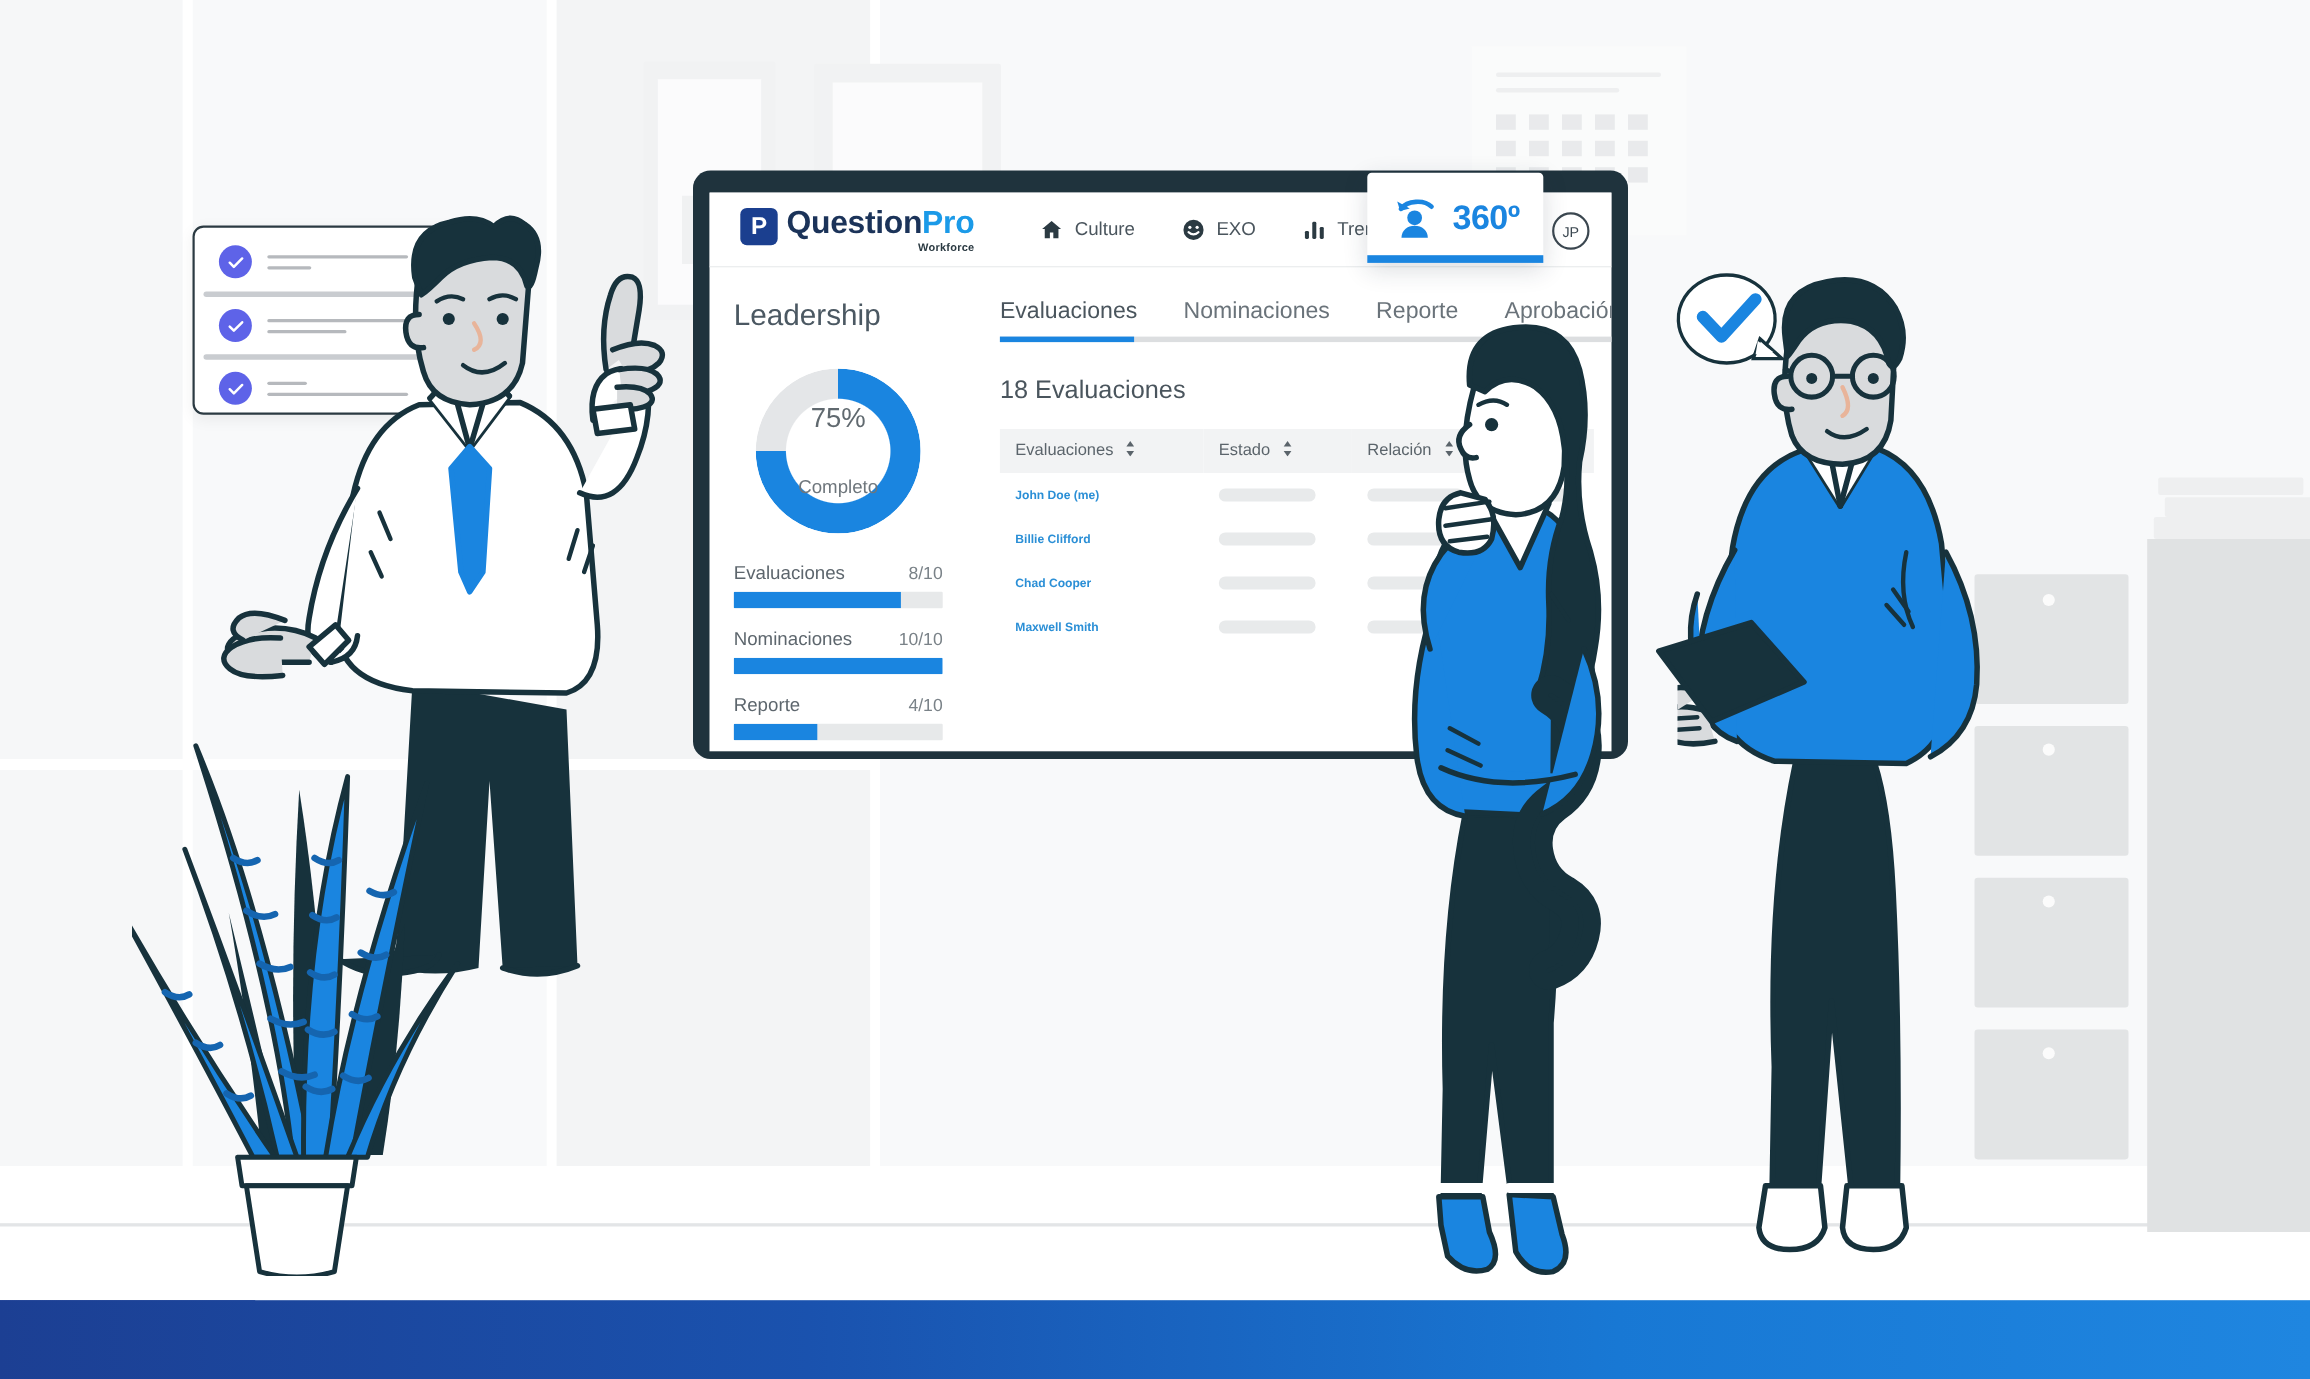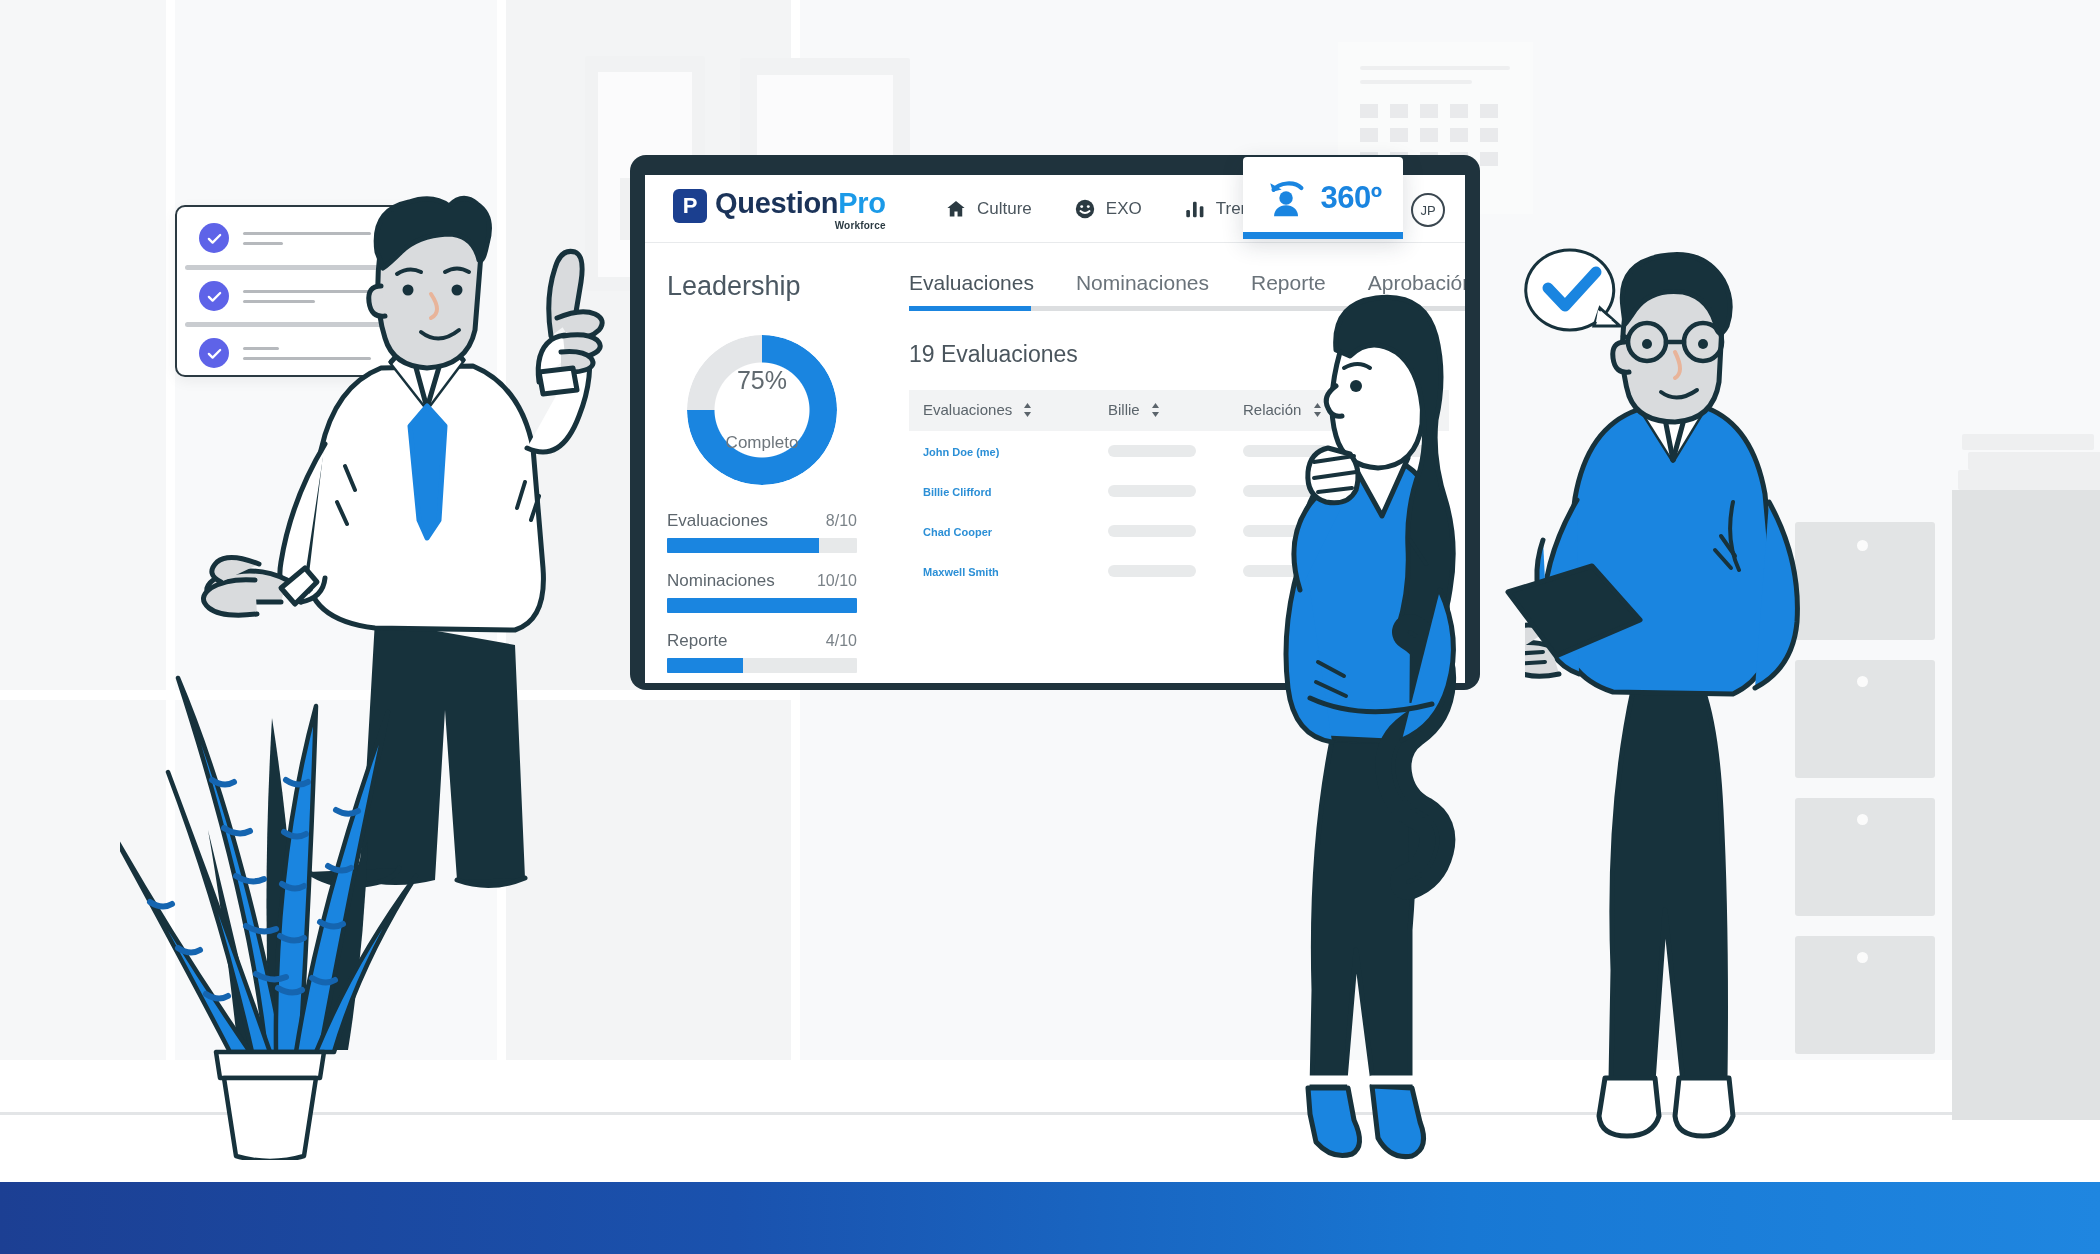--- a/index.html
+++ b/index.html
@@ -328,36 +328,36 @@
       <div class="tabs">
         <div class="tab active">Evaluaciones</div>
         <div class="tab">Nominaciones</div>
         <div class="tab">Reporte</div>
         <div class="tab">Aprobación</div>
         <div class="tabline"></div>
         <div class="tabline-act"></div>
       </div>
 
       <div class="listhdr">
-        <span class="listhdr-title">19 Evaluaciones</span>
+        <span class="listhdr-title">18 Evaluaciones</span>
         <span class="listhdr-page">1 - 10 of 2</span>
       </div>
 
       <table class="tbl">
         <thead>
           <tr>
             <th style="width:185px;">
               <span>Evaluaciones</span>
               <span class="sortic"><svg width="9" height="14" viewBox="0 0 9 14">
                     <path d="M4.5 0L8 5H1z" fill="#5b646b"></path>
                     <path d="M4.5 14L1 9h7z" fill="#5b646b"></path>
                   </svg></span>
             </th>
             <th style="width:135px;">
-              <span>Billie</span>
+              <span>Estado</span>
               <span class="sortic"><svg width="9" height="14" viewBox="0 0 9 14">
                     <path d="M4.5 0L8 5H1z" fill="#5b646b"></path>
                     <path d="M4.5 14L1 9h7z" fill="#5b646b"></path>
                   </svg></span>
             </th>
             <th style="width:130px;">
               <span>Relación</span>
               <span class="sortic"><svg width="9" height="14" viewBox="0 0 9 14">
                     <path d="M4.5 0L8 5H1z" fill="#5b646b"></path>
                     <path d="M4.5 14L1 9h7z" fill="#5b646b"></path>

